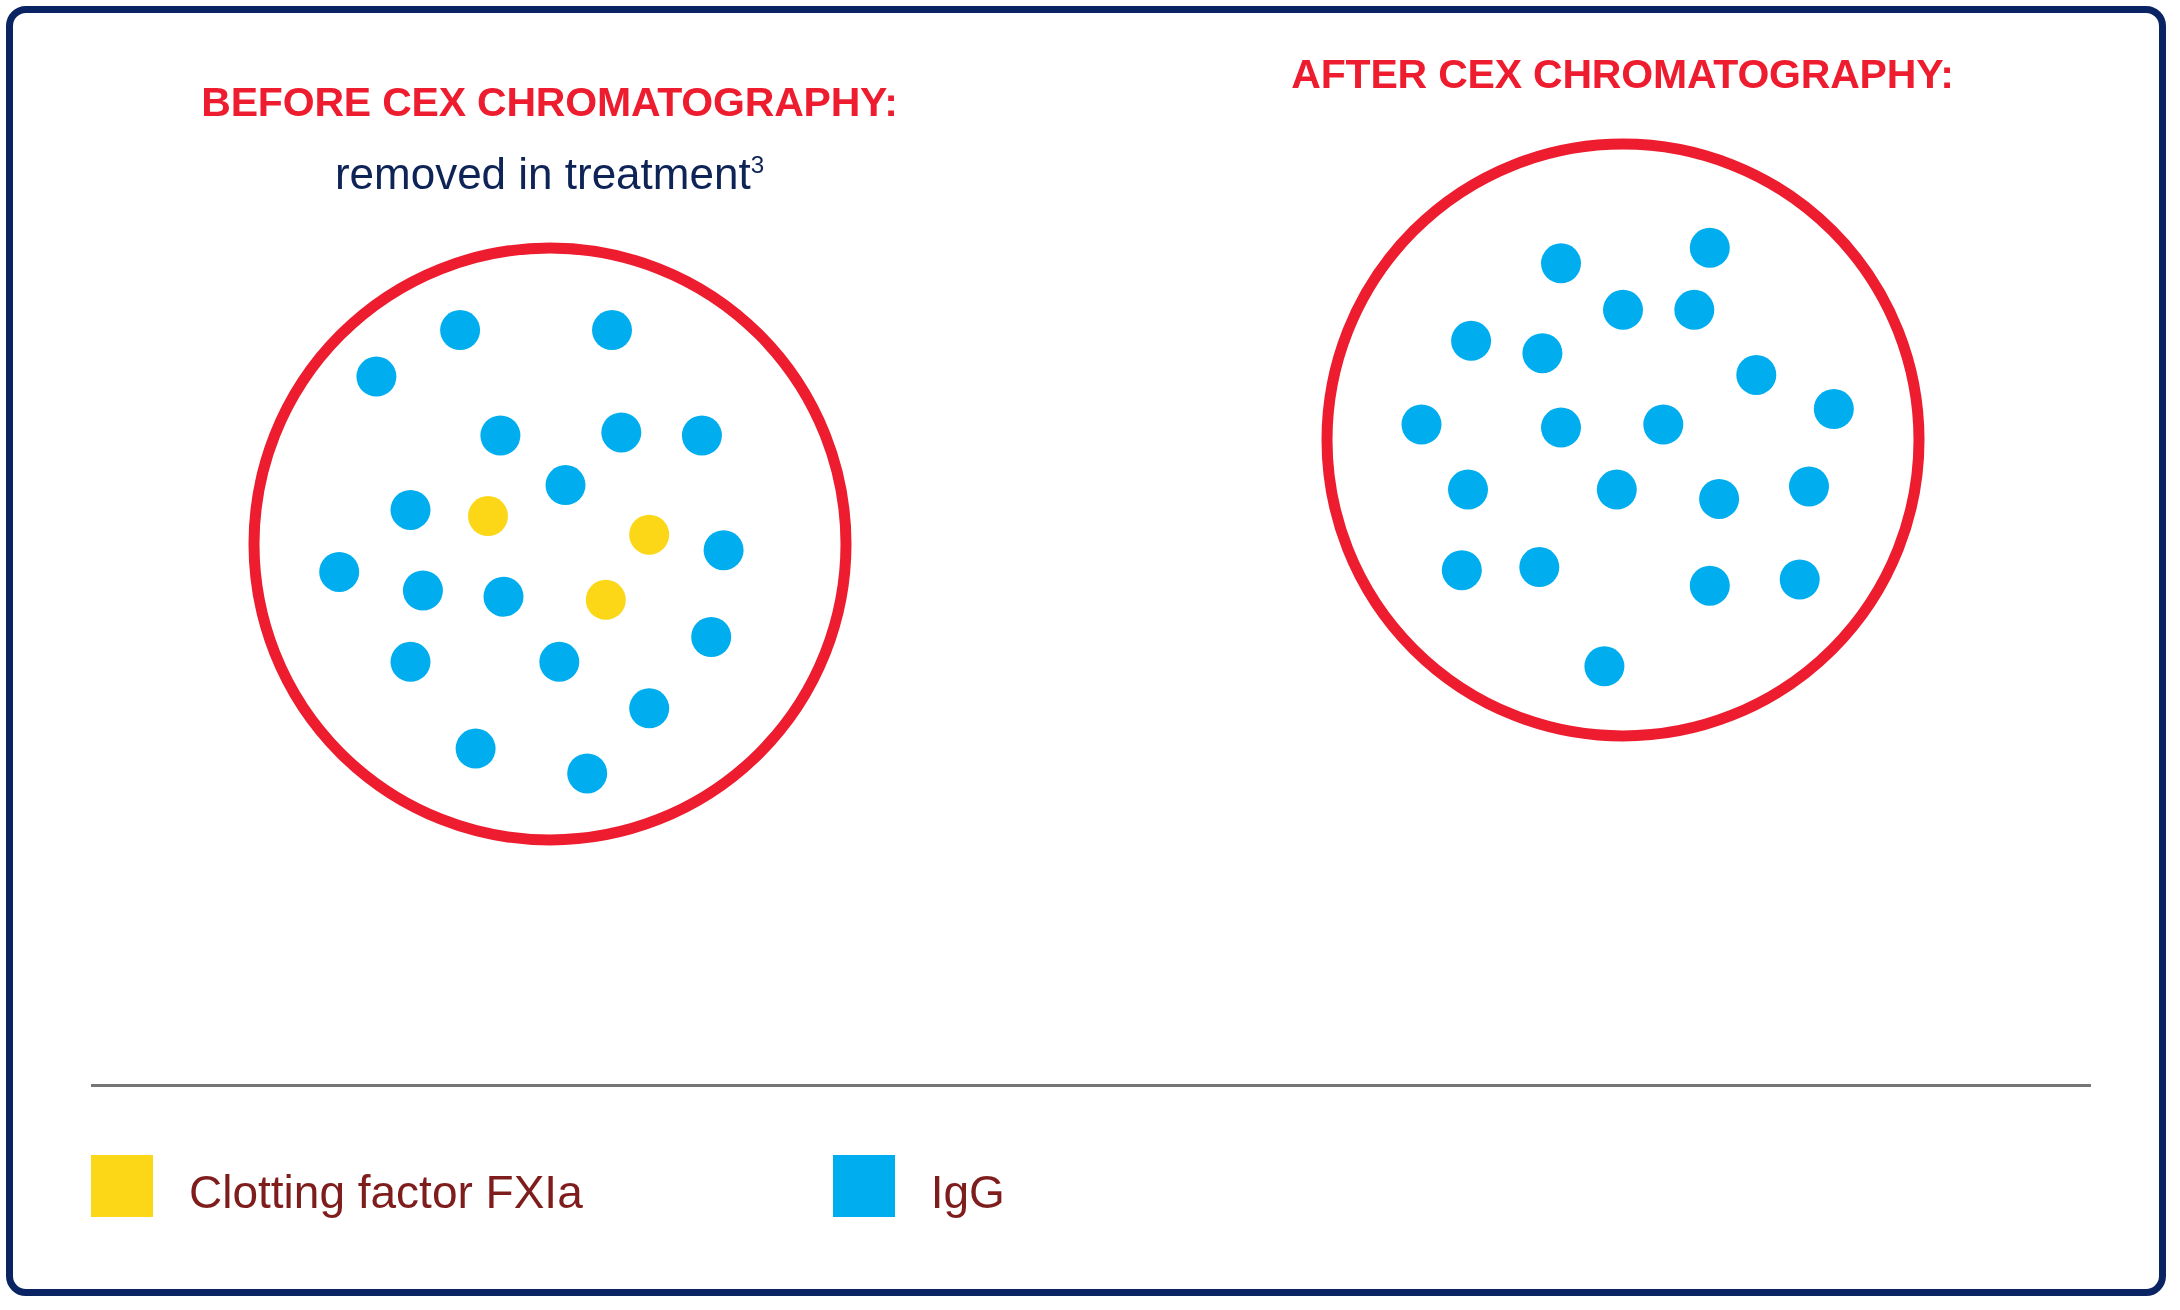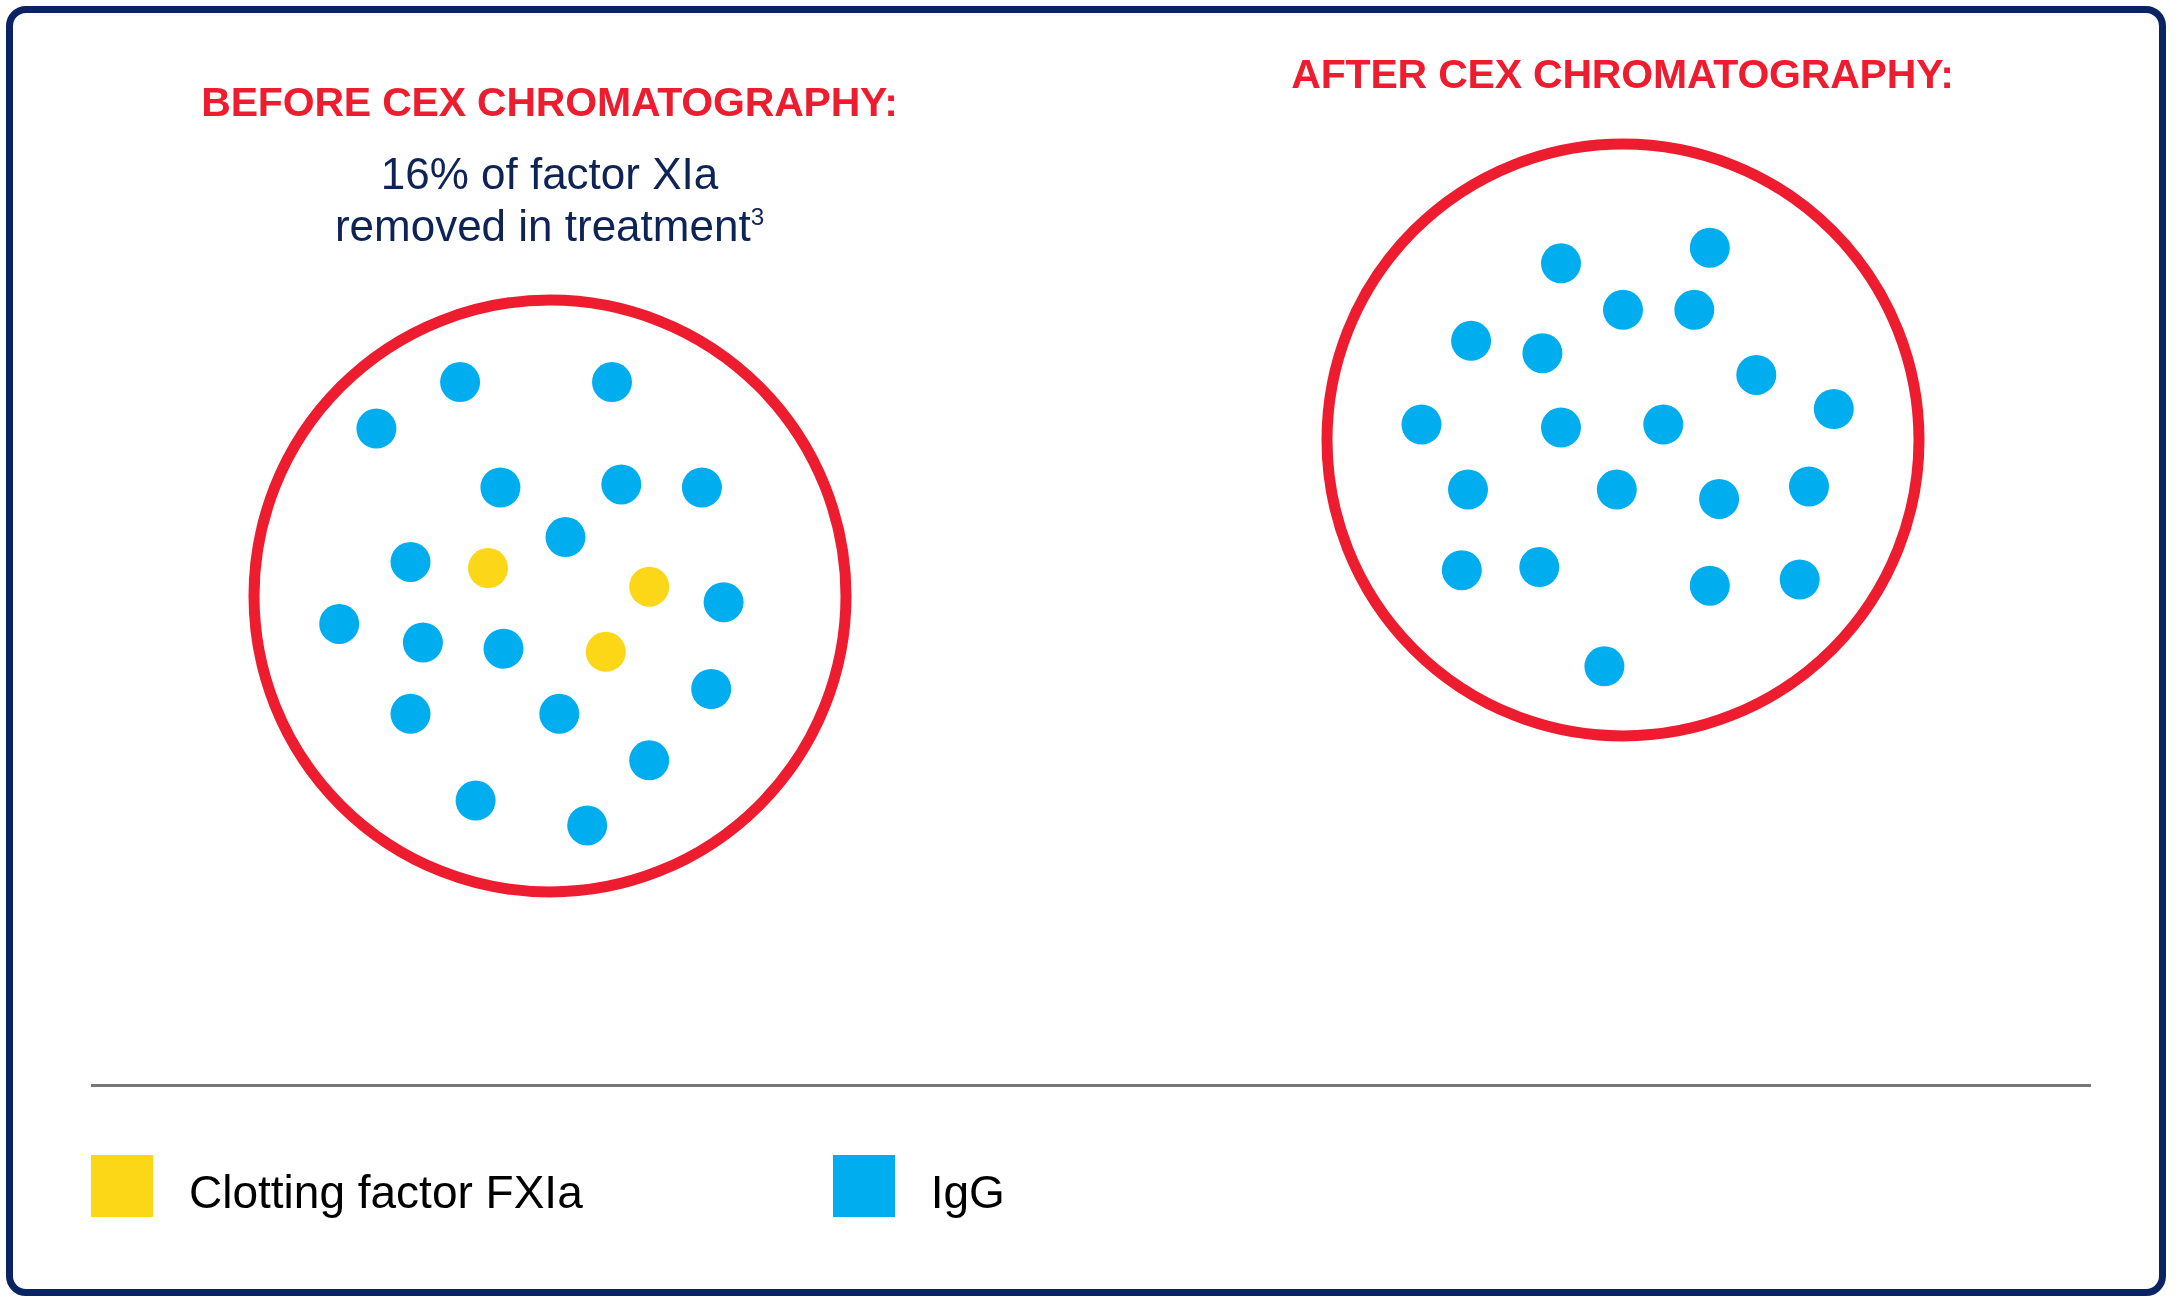--- a/index.html
+++ b/index.html
@@ -106,36 +106,35 @@
   }
   .legend-item.first { margin-right: 250px; }
   .legend-swatch {
     width: 62px;
     height: 62px;
     flex: 0 0 auto;
   }
   .legend-label {
     margin-left: 36px;
     font-size: 46px;
-    color: #000000;
+    color: #7f1d1d;
     white-space: nowrap;
     margin-top: 12px;
   }
 </style>
 </head>
 <body>
 
 <div class="card" style="border-color: rgb(10, 36, 99);">
 
   <div class="panels">
 
     <div class="panel">
       <div class="panel-heading" style="color: rgb(237, 28, 46);">BEFORE CEX CHROMATOGRAPHY:</div>
       <div class="panel-sub" style="color: rgb(14, 35, 86);">
-        <div>16% of factor XIa</div>
         <div><span>removed in treatment</span><sup>3</sup></div>
       </div>
 
       <div class="dish-wrap">
         <svg class="dish-svg" viewBox="0 0 620 620">
           <circle cx="310" cy="310" r="296" fill="#ffffff" stroke="#ED1C2E" stroke-width="11"></circle>
           <g id="before-particles">
               <circle cx="220.1" cy="96.1" r="20" fill="#00AEEF"></circle>
               <circle cx="372.0" cy="96.1" r="20" fill="#00AEEF"></circle>
               <circle cx="136.4" cy="142.6" r="20" fill="#00AEEF"></circle>

